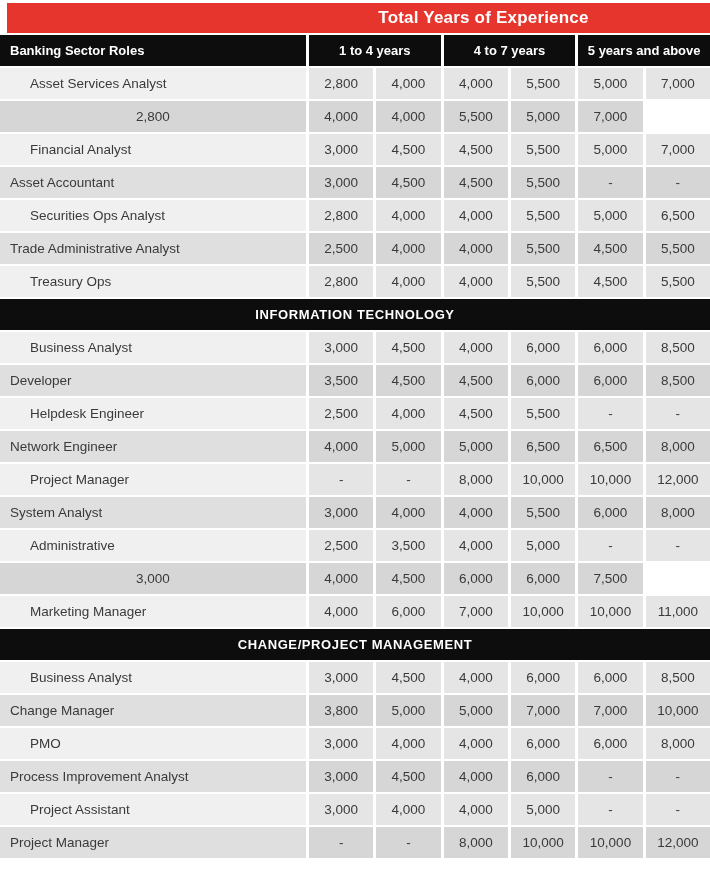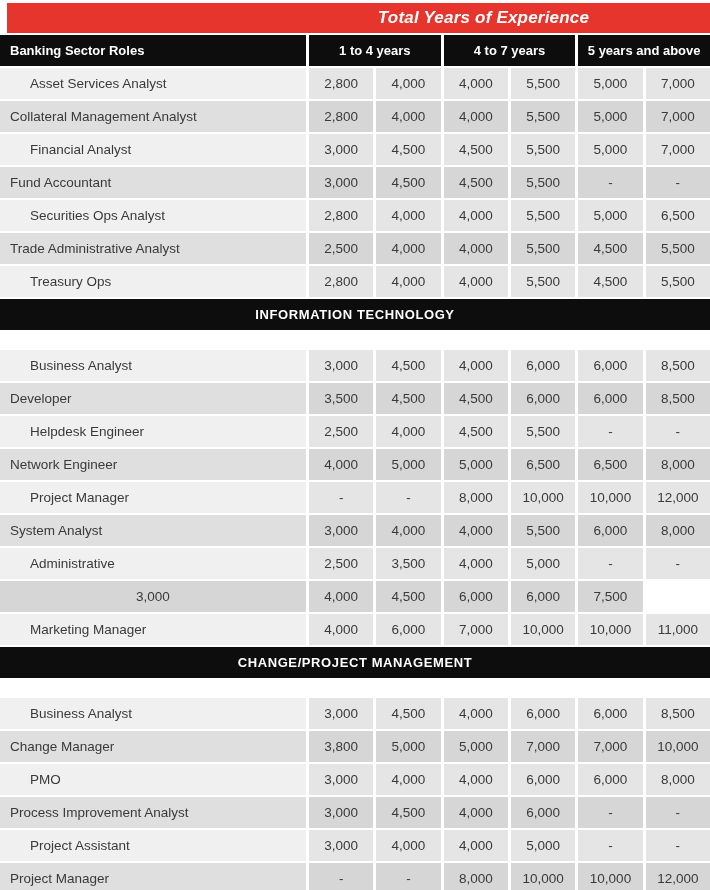--- a/index.html
+++ b/index.html
@@ -27,21 +27,20 @@
   }
   .title-bar {
     margin-left: 7px;
     height: 30px;
     background: var(--accent-red);
     display: flex;
     align-items: center;
     padding-left: 250px;
     justify-content: center;
     margin-bottom: 2px;
-    font-style: italic;
   }
   .title-text {
     color: #ffffff;
     font-size: 17px;
     font-weight: bold;
     letter-spacing: 0.2px;
   }
   .header-row, .data-row {
     display: grid;
     grid-template-columns: 306px repeat(6, 1fr);
@@ -60,21 +59,21 @@
   }
   .hcell.role {
     justify-content: flex-start;
     padding-left: 10px;
   }
   .hcell.group {
     grid-column: span 2;
   }
   .section-bar {
     height: 31px;
-    margin-bottom: 20px;
+    margin-bottom: 2px;
     background: var(--header-black);
     color: #ffffff;
     font-weight: bold;
     font-size: 13px;
     letter-spacing: 0.6px;
     display: flex;
     align-items: center;
     justify-content: center;
   }
   .cell {
@@ -114,39 +113,38 @@
       <div class="data-row row-light">
         <div class="cell role">Asset Services Analyst</div>
         <div class="cell value">2,800</div>
         <div class="cell value">4,000</div>
         <div class="cell value">4,000</div>
         <div class="cell value">5,500</div>
         <div class="cell value">5,000</div>
         <div class="cell value">7,000</div>
       </div>
       <div class="data-row row-dark">
-        <div class="cell role">Collateral Management Analyst</div>
         <div class="cell value">2,800</div>
         <div class="cell value">4,000</div>
         <div class="cell value">4,000</div>
         <div class="cell value">5,500</div>
         <div class="cell value">5,000</div>
         <div class="cell value">7,000</div>
       </div>
       <div class="data-row row-light">
         <div class="cell role">Financial Analyst</div>
         <div class="cell value">3,000</div>
         <div class="cell value">4,500</div>
         <div class="cell value">4,500</div>
         <div class="cell value">5,500</div>
         <div class="cell value">5,000</div>
         <div class="cell value">7,000</div>
       </div>
       <div class="data-row row-dark">
-        <div class="cell role">Fund Accountant</div>
+        <div class="cell role">Asset Accountant</div>
         <div class="cell value">3,000</div>
         <div class="cell value">4,500</div>
         <div class="cell value">4,500</div>
         <div class="cell value">5,500</div>
         <div class="cell value">-</div>
         <div class="cell value">-</div>
       </div>
       <div class="data-row row-light">
         <div class="cell role">Securities Ops Analyst</div>
         <div class="cell value">2,800</div>

